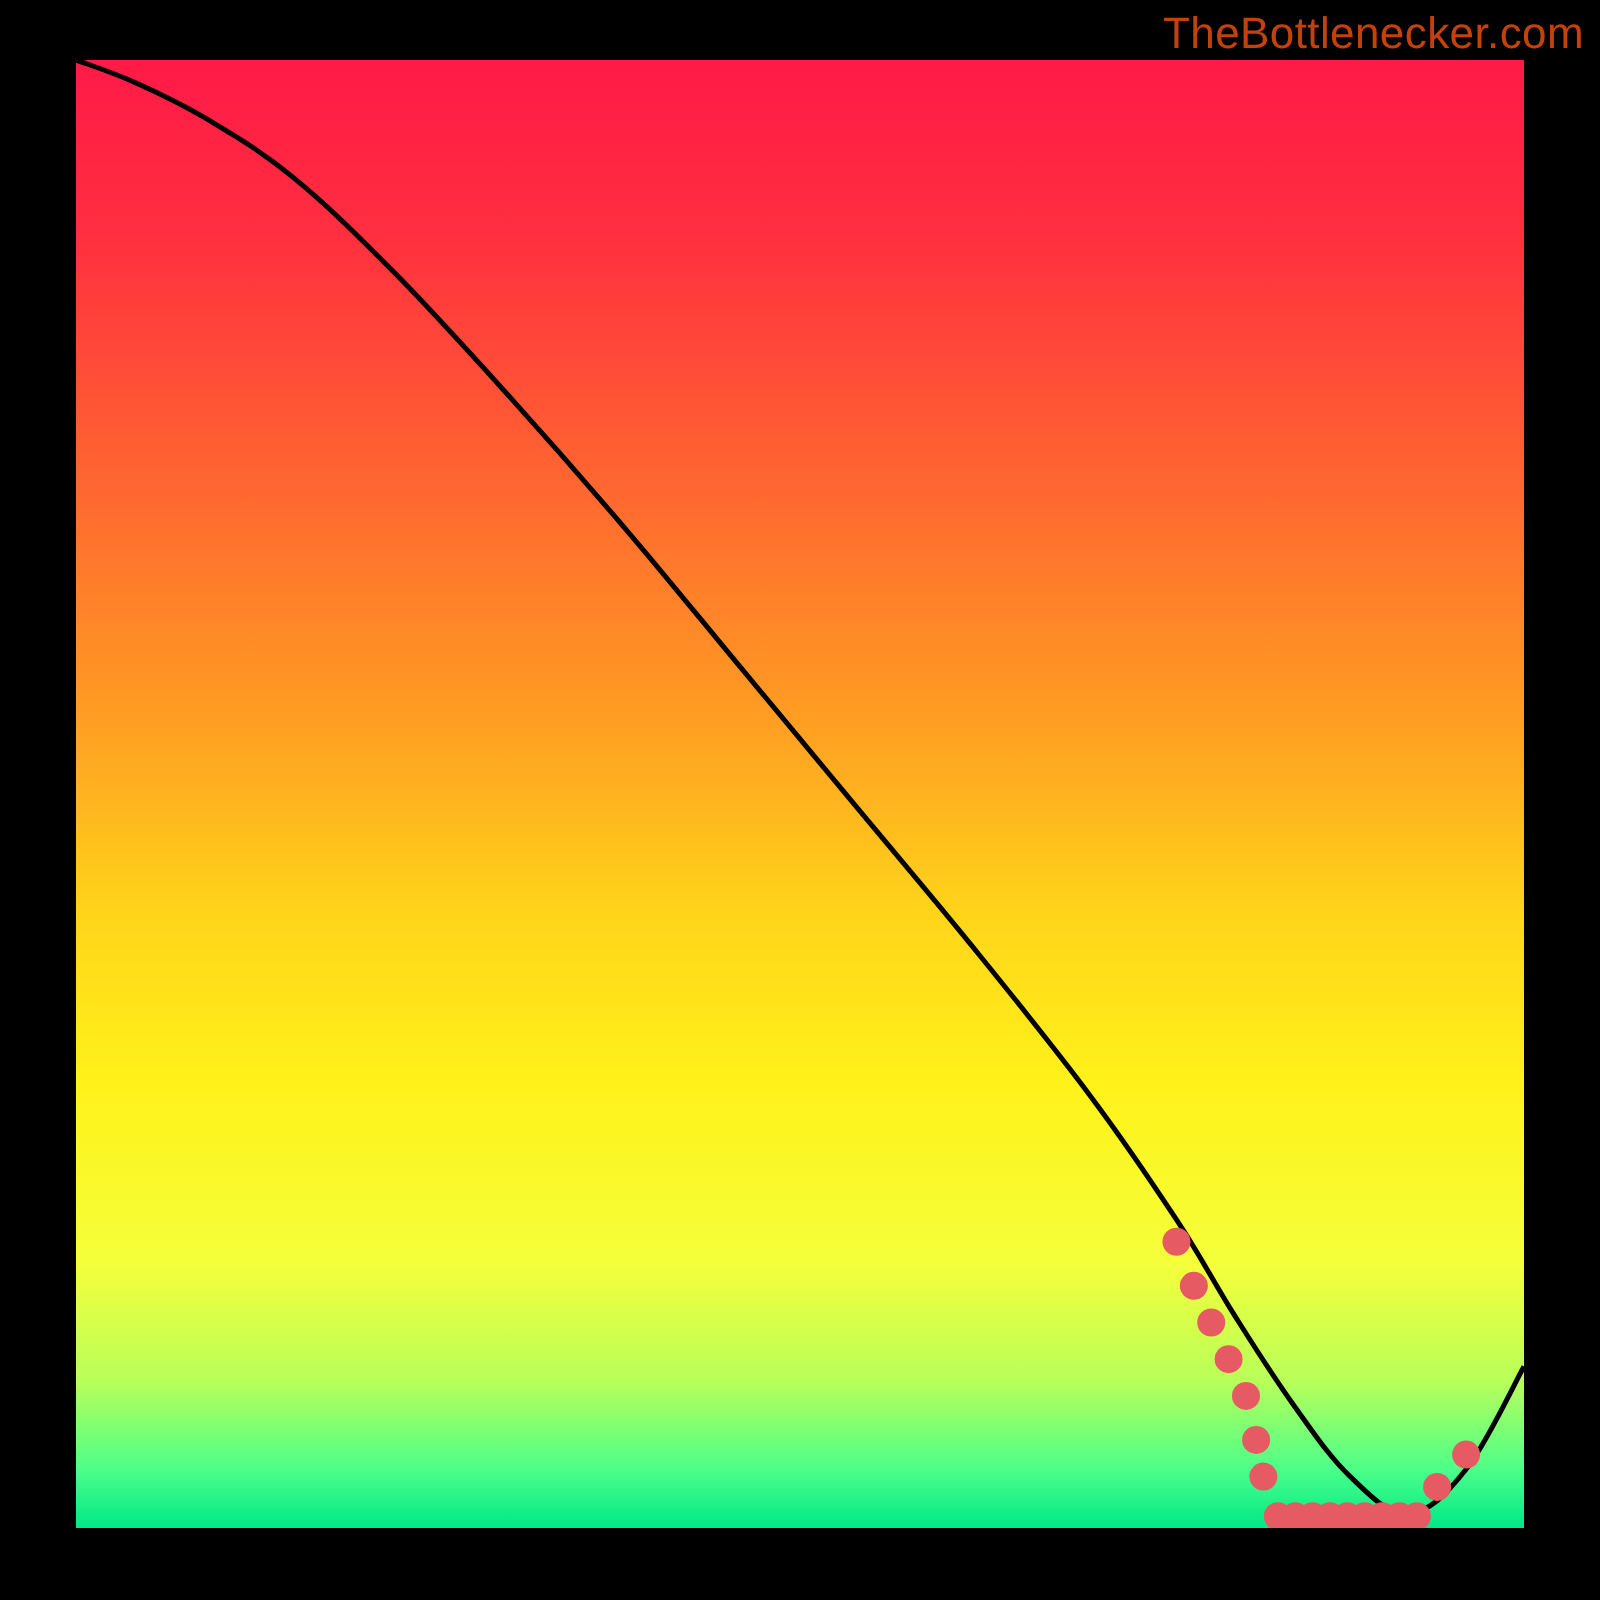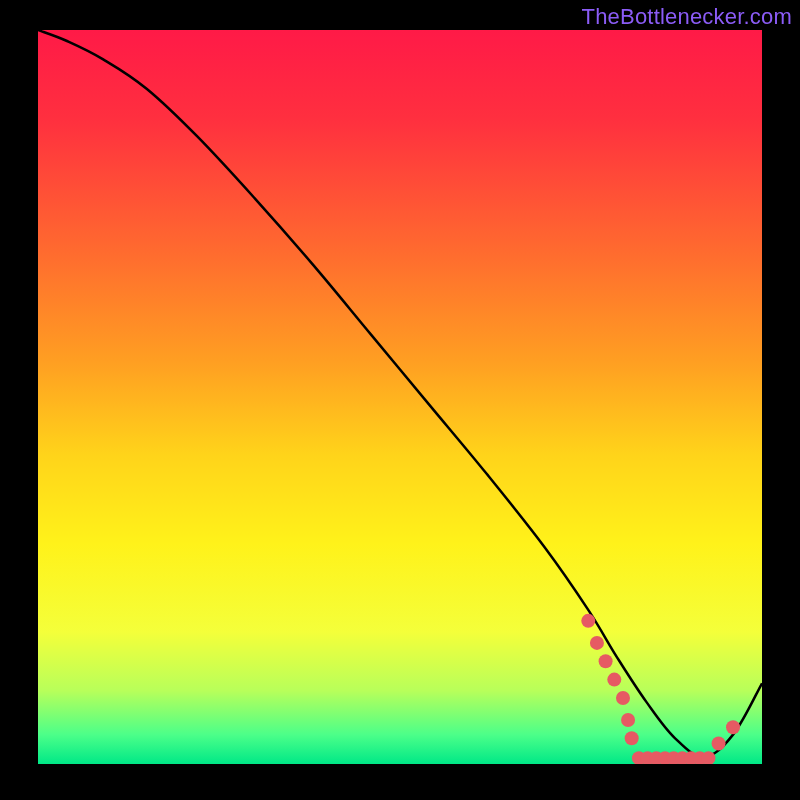--- a/index.html
+++ b/index.html
@@ -13,21 +13,21 @@
   .frame {
     position: relative;
     width: 800px;
     height: 800px;
     background: #000000;
   }
   .watermark {
     position: absolute;
     top: 4px;
     right: 8px;
-    color: #8b5cf6;
+    color: #c2410c;
     font-family: Arial, Helvetica, sans-serif;
     font-size: 22px;
     letter-spacing: 0.2px;
     z-index: 10;
   }
   svg {
     position: absolute;
     top: 0;
     left: 0;
   }

